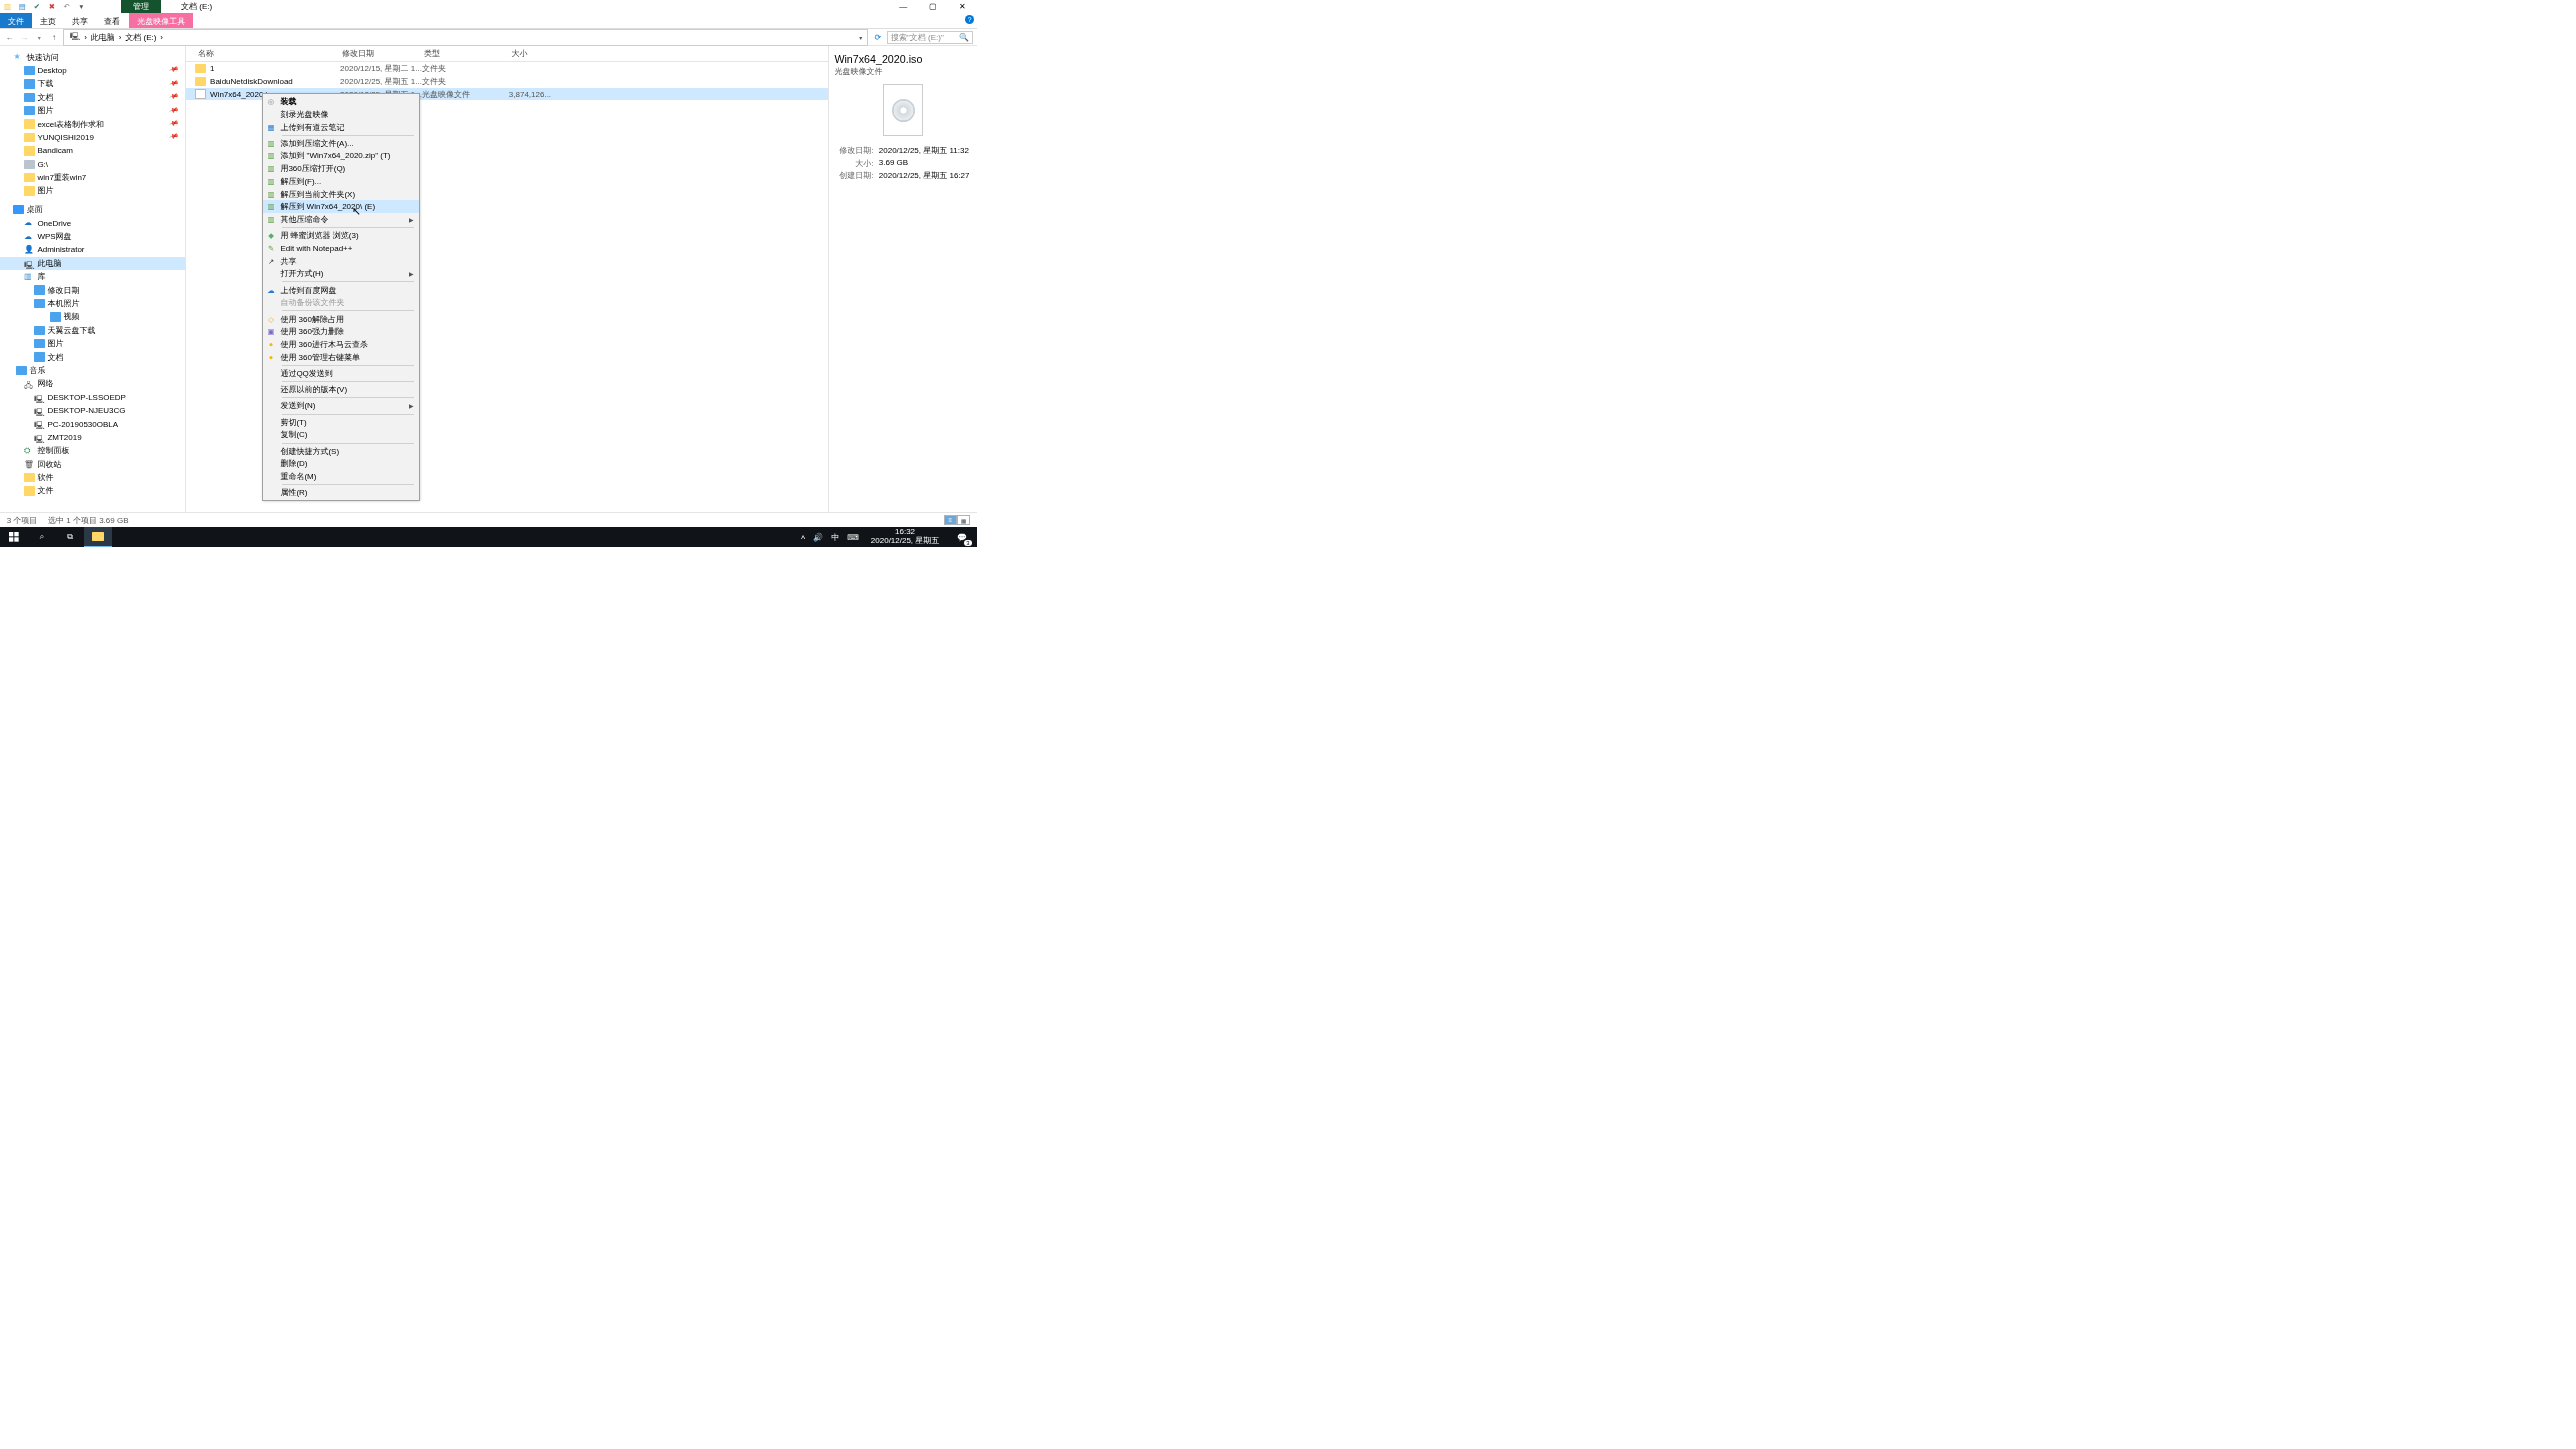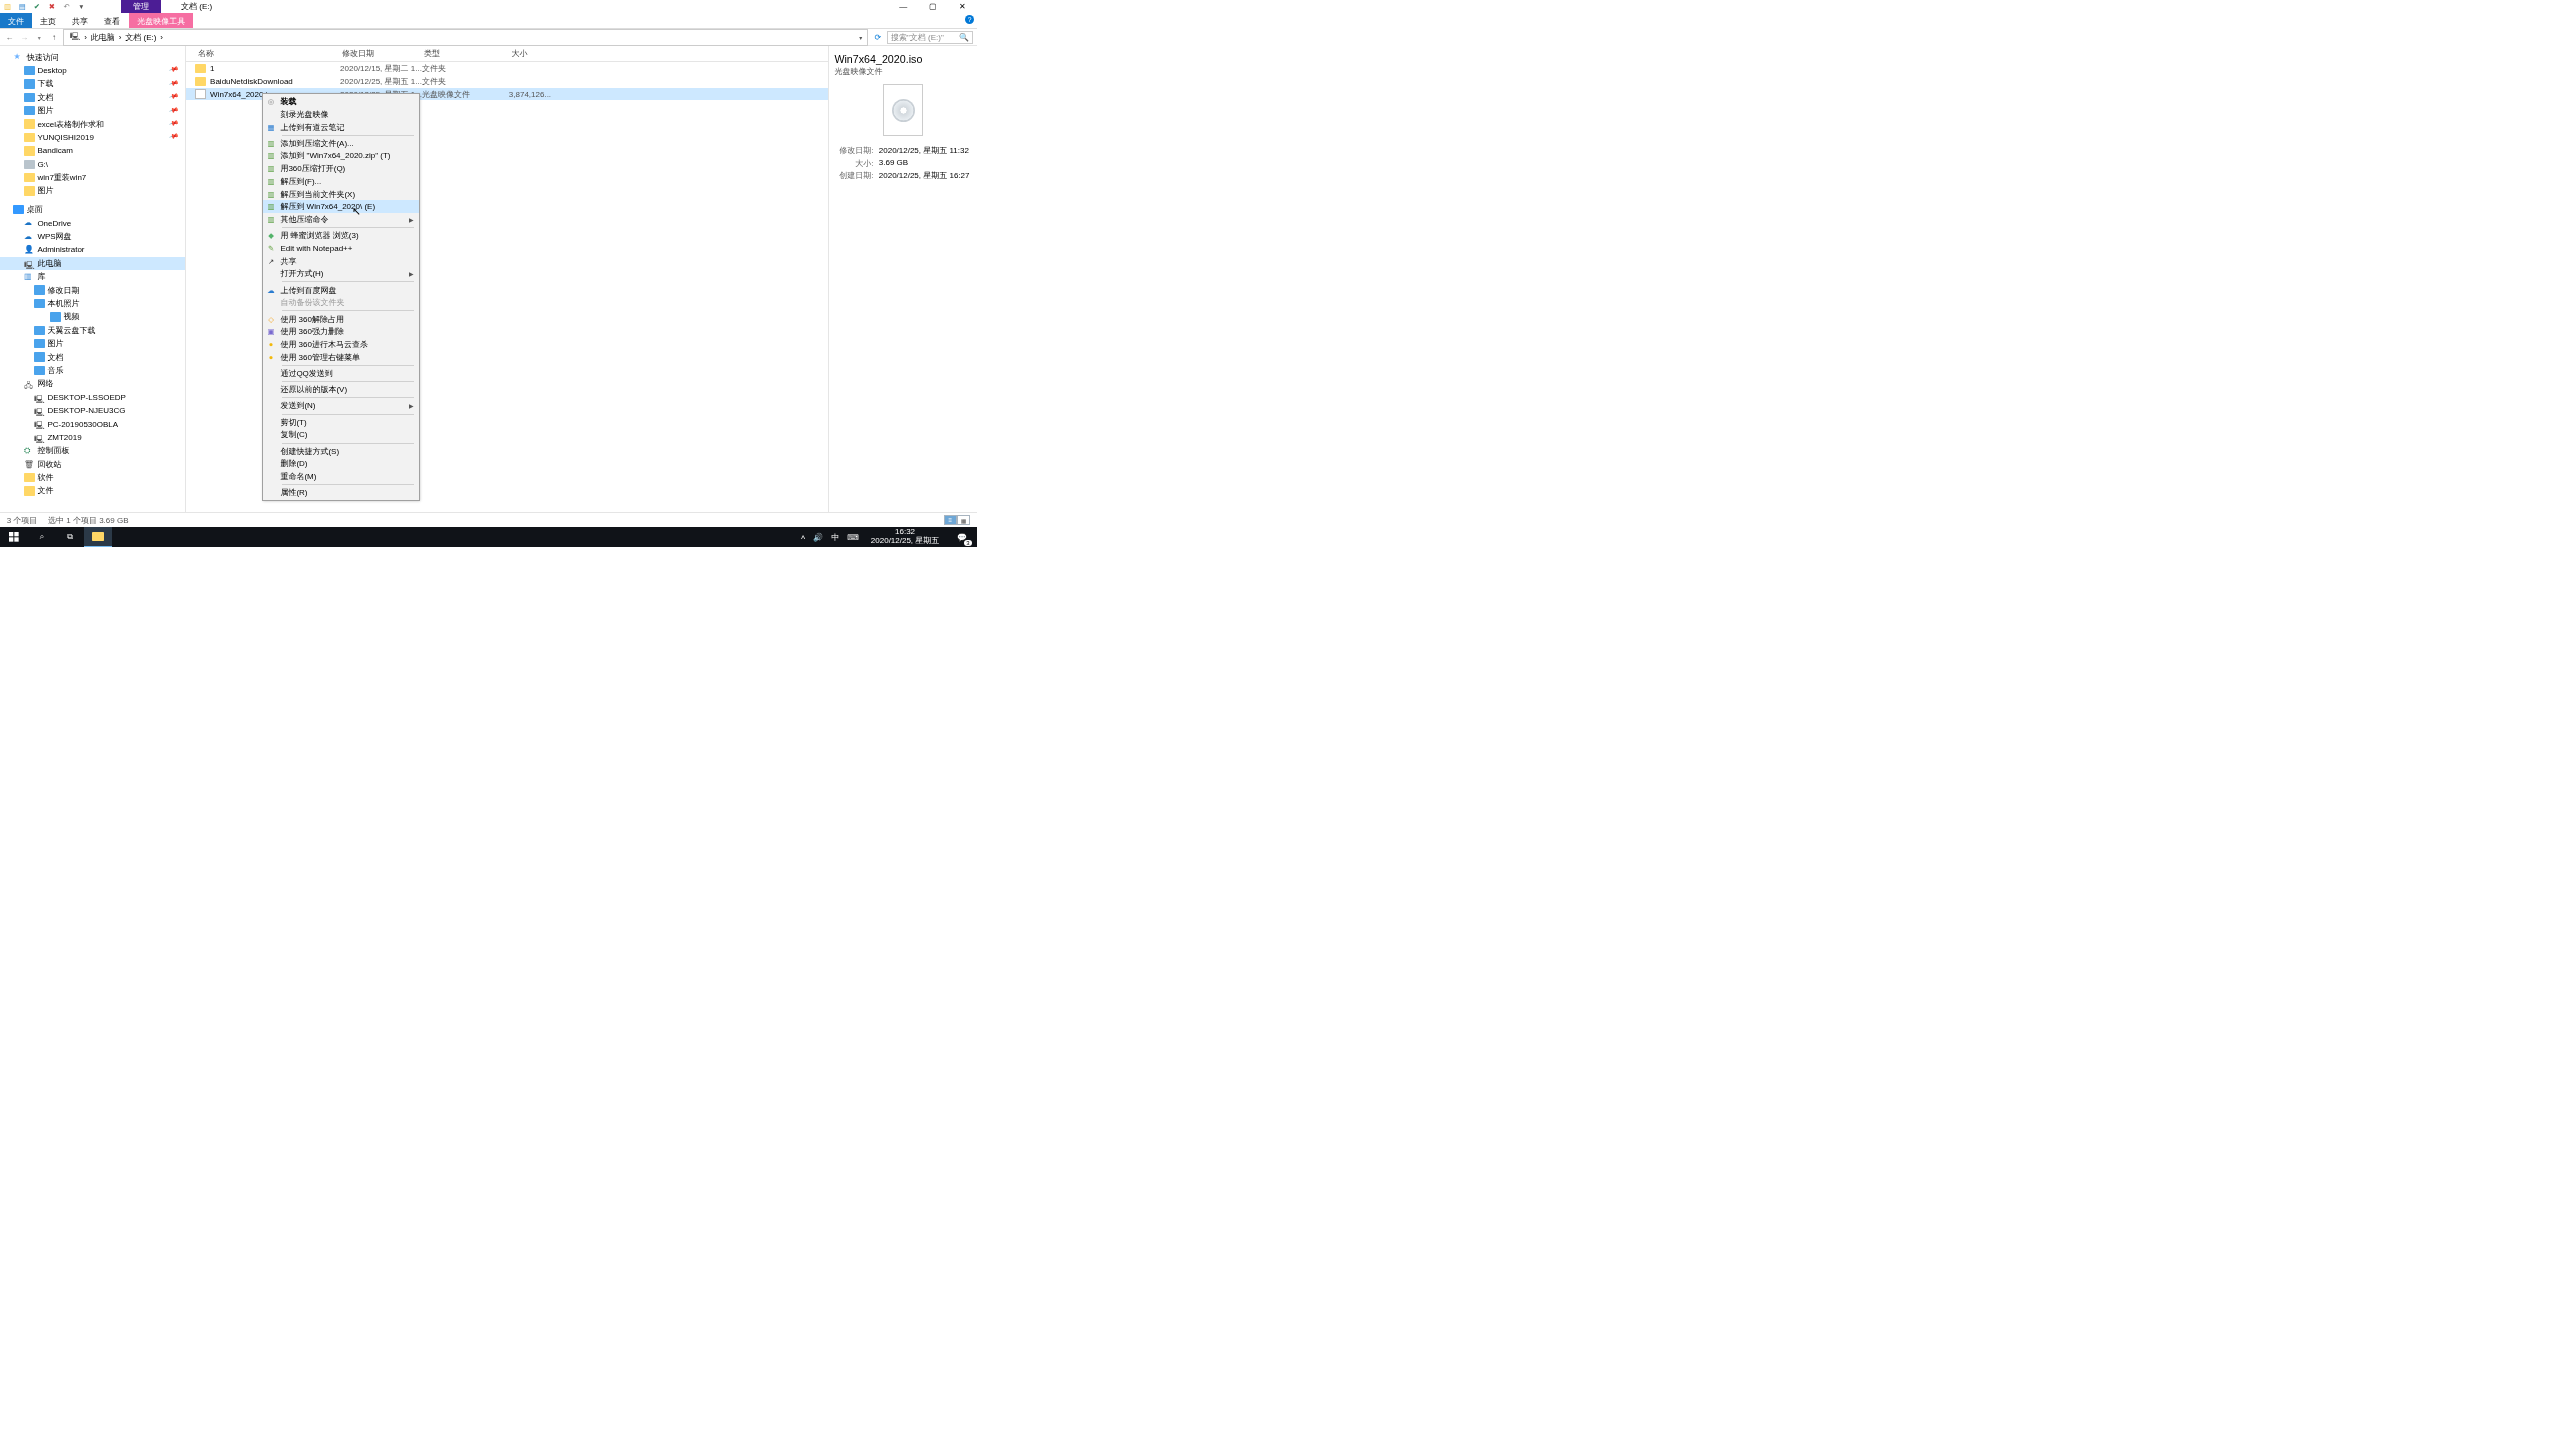--- a/index.html
+++ b/index.html
@@ -1,21 +1,21 @@
 <!DOCTYPE html>
 <html><head>
 <meta charset="utf-8">
 <style>
 * { margin:0; padding:0; box-sizing:border-box; font-family:"Microsoft YaHei","Segoe UI",sans-serif; font-size:8px; user-select:none;}
 body { width:977px; height:547px; background:#fff; overflow:hidden; position:relative;}
 
 .titlebar{height:13.4px;background:#fff;display:flex;align-items:center;position:relative;}
 .qat{display:flex;gap:5.4px;padding-left:2.7px;align-items:center;}
 .qat span{width:9.4px;height:9.4px;display:inline-flex;align-items:center;justify-content:center;font-size:7.4px;}
-.tab-contextual{background:#4c1d95;color:#fff;padding:1.3px 12px;height:13.4px;display:flex;align-items:center;}
+.tab-contextual{background:#14532d;color:#fff;padding:1.3px 12px;height:13.4px;display:flex;align-items:center;}
 .tab-contextual-wrap{position:absolute;left:121px;display:flex;}
 .title-text{position:absolute;left:181px;top:1.3px;color:#000;}
 .winbtns{position:absolute;right:0;display:flex;}
 .winbtns div{width:29.5px;height:13.4px;display:flex;align-items:center;justify-content:center;color:#000;}
 .help{position:absolute;right:2.7px;top:14.8px;width:9.4px;height:9.4px;border-radius:50%;background:#0078d7;color:#fff;display:flex;align-items:center;justify-content:center;font-size:6.7px;}
 
 .ribbon{height:16px;background:#fff;display:flex;border-bottom:0.7px solid #ddd;}
 .ribbon .tab{padding:2.7px 8px;color:#000;}
 .ribbon .tab.file{background:#1979ca;color:#fff;}
 .ribbon .tab.active{background:#f66ea2;color:#fff;}
@@ -244,21 +244,21 @@
         <span>天翼云盘下载</span>
       </div>
     <div class="item" style="padding-left:34px">
         <span class="ico folder-blue"></span>
         <span>图片</span>
       </div>
     <div class="item" style="padding-left:34px">
         <span class="ico folder-blue"></span>
         <span>文档</span>
       </div>
-    <div class="item" style="padding-left:34px">
+    <div class="item" style="padding-left:16px">
         <span class="ico folder-blue"></span>
         <span>音乐</span>
       </div>
     <div class="item lvl2">
         <span class="ico net">🖧</span>
         <span>网络</span>
       </div>
     <div class="item" style="padding-left:34px">
         <span class="ico pc">🖳</span>
         <span>DESKTOP-LSSOEDP</span>

